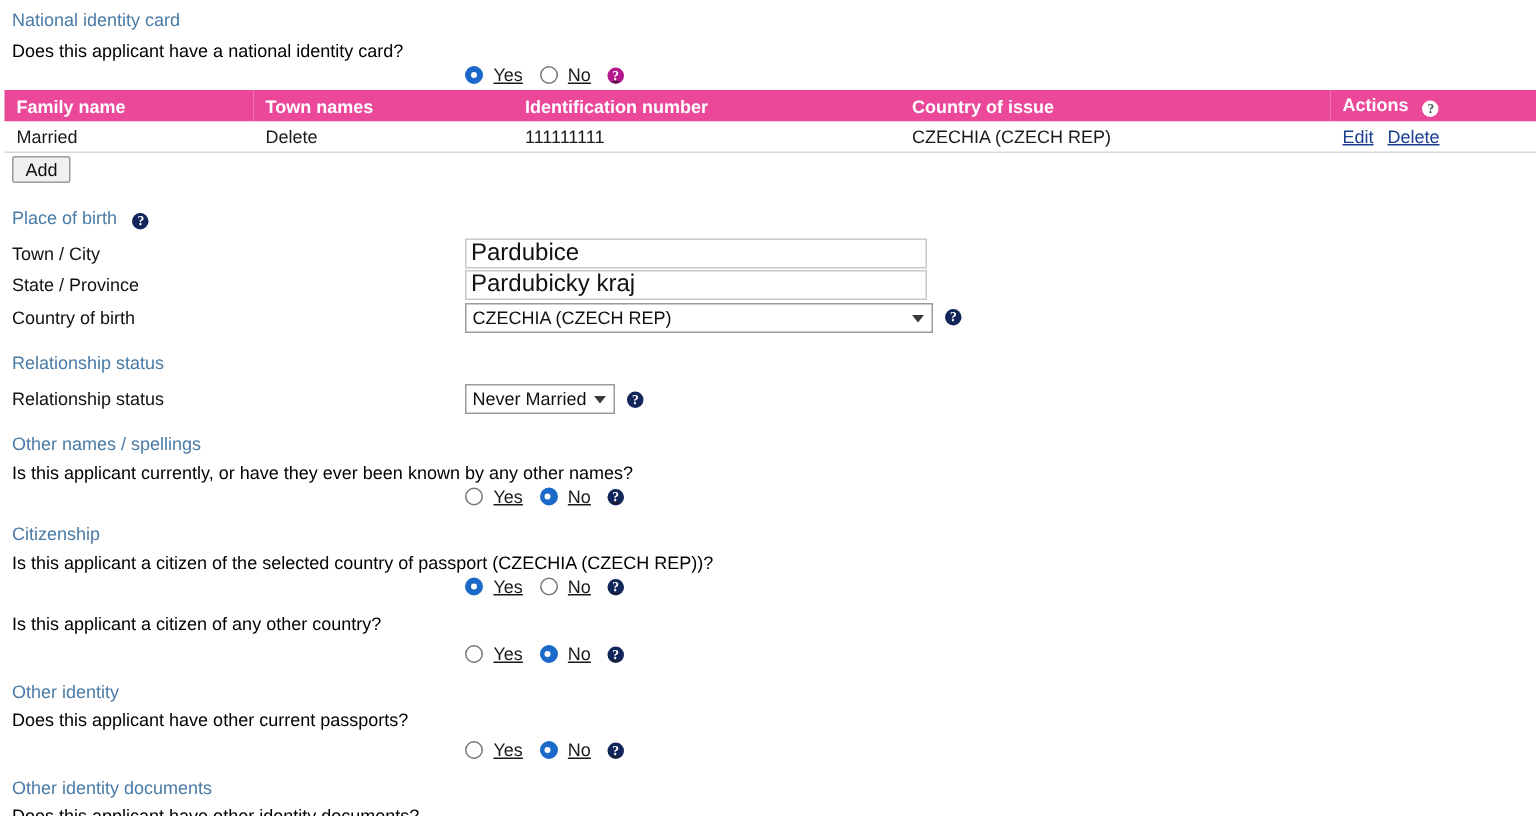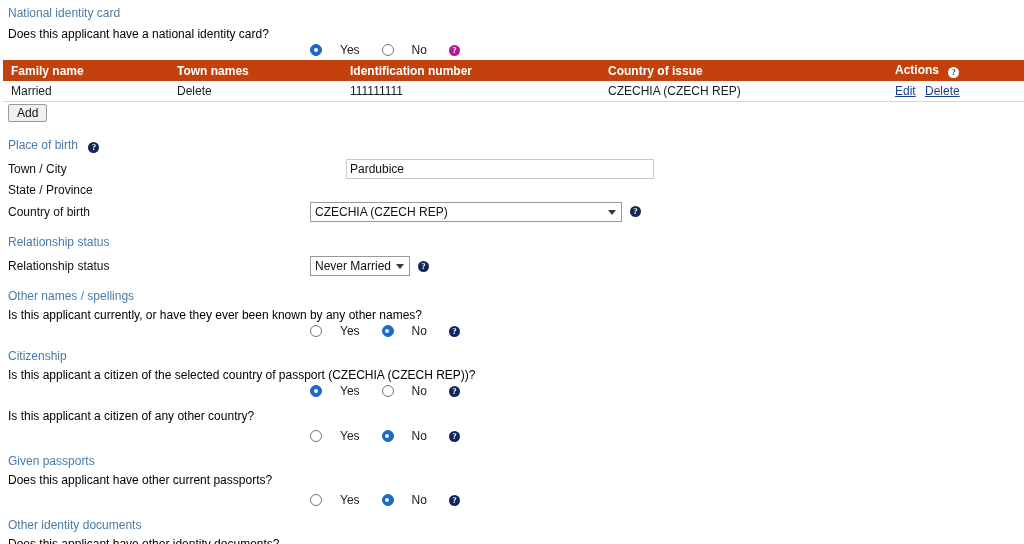--- a/index.html
+++ b/index.html
@@ -53,22 +53,23 @@
     cursor: pointer;
     user-select: none;
   }
   .help.magenta { background: #b4188e; }
   .help.onhead  { background: #ffffff; color: #4d5c63; }
 
   
   .radio-row {
     display: flex;
     align-items: center;
-    gap: 16px;
-    font-size: 12px;
+    gap: 5px;
+    font-size: 12px;
+    text-decoration: underline;
   }
   .radio {
     -webkit-appearance: none;
     appearance: none;
     width: 10px; height: 10px;
     border: 1px solid #767676;
     border-radius: 50%;
     background: #fff;
     margin: 0 2px 0 0;
     position: relative;
@@ -92,21 +93,21 @@
 
   
   table.grid {
     border-collapse: collapse;
     width: 1017px;
     margin-left: 3px;
     font-size: 12px;
     table-layout: fixed;
   }
   table.grid thead th {
-    background: #c2410c;
+    background: #ec4899;
     color: #ffffff;
     font-weight: bold;
     text-align: left;
     padding: 3px 0 3px 8px;
     font-size: 12px;
     line-height: 14px;
     white-space: nowrap;
   }
   table.grid tbody td {
     padding: 3px 0 3px 8px;
@@ -152,30 +153,29 @@
     padding-left: 8px;
   }
   .field-label {
     width: 302px;
     font-size: 12px;
     color: #111;
     flex: none;
   }
   input.txt {
     font-family: "Liberation Sans", sans-serif;
-    font-size: 12px;
+    font-size: 16px;
     color: #111;
     width: 300px;
     height: 16px;
     padding: 1px 3px;
     border: 1px solid #c9c9c9;
     border-radius: 0;
     background: #fff;
     box-sizing: content-box;
-    margin-left: 36px;
   }
   .sel {
     position: relative;
     display: inline-block;
     border: 1px solid #9a9a9a;
     background: #fff;
     height: 16px;
     line-height: 16px;
     font-size: 12px;
     padding: 1px 18px 1px 4px;
@@ -259,20 +259,21 @@
   </div>
   <div style="height:5px"></div>
 
   <div class="field-row">
     <span class="field-label">Town / City</span>
     <input class="txt" type="text" value="Pardubice" style="">
   </div>
 
   <div class="field-row">
     <span class="field-label">State / Province</span>
+    <input class="txt" type="text" value="Pardubicky kraj" style="">
   </div>
 
   <div class="field-row" style="height:23px">
     <span class="field-label">Country of birth</span>
     <span class="sel wide">
       <span>CZECHIA (CZECH REP)</span>
       <span class="chev"></span>
     </span>
     <span class="help" style="margin-left:8px">?</span>
   </div>
@@ -325,21 +326,21 @@
   <div class="radio-row" style="padding-left:310px;margin-top:5px">
     <span class="radio"></span>
     <span class="radio-label">Yes</span>
     <span class="radio checked"></span>
     <span class="radio-label">No</span>
     <span class="help">?</span>
   </div>
 
   <div style="height:11px"></div>
   <div class="section-head-row">
-    <span class="section-head">Given passports</span>
+    <span class="section-head">Other identity</span>
   </div>
   <div style="height:5px"></div>
   <div class="question">Does this applicant have other current passports?</div>
   <div class="radio-row" style="padding-left:310px;margin-top:5px">
     <span class="radio"></span>
     <span class="radio-label">Yes</span>
     <span class="radio checked"></span>
     <span class="radio-label">No</span>
     <span class="help">?</span>
   </div>

